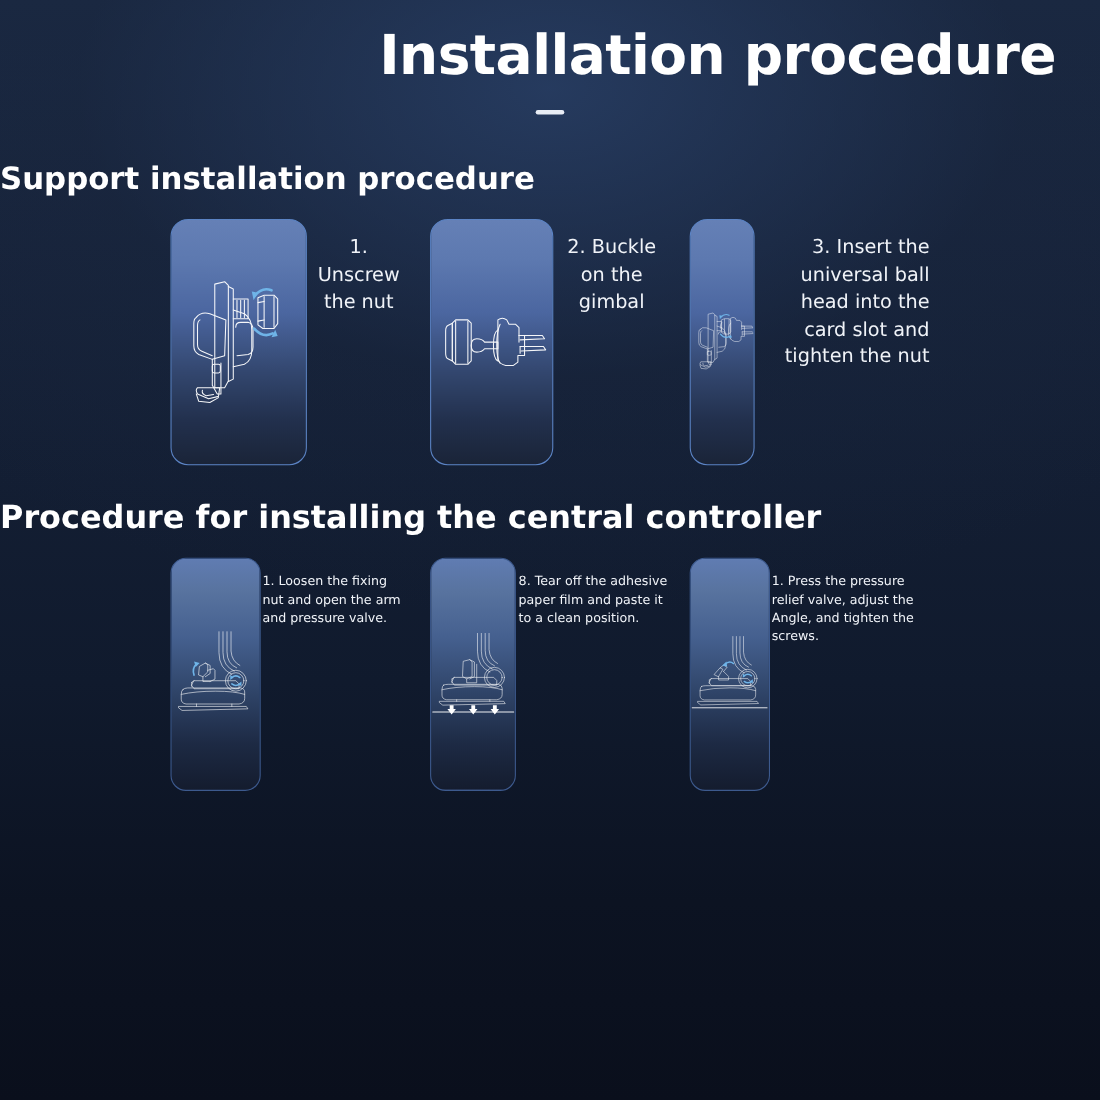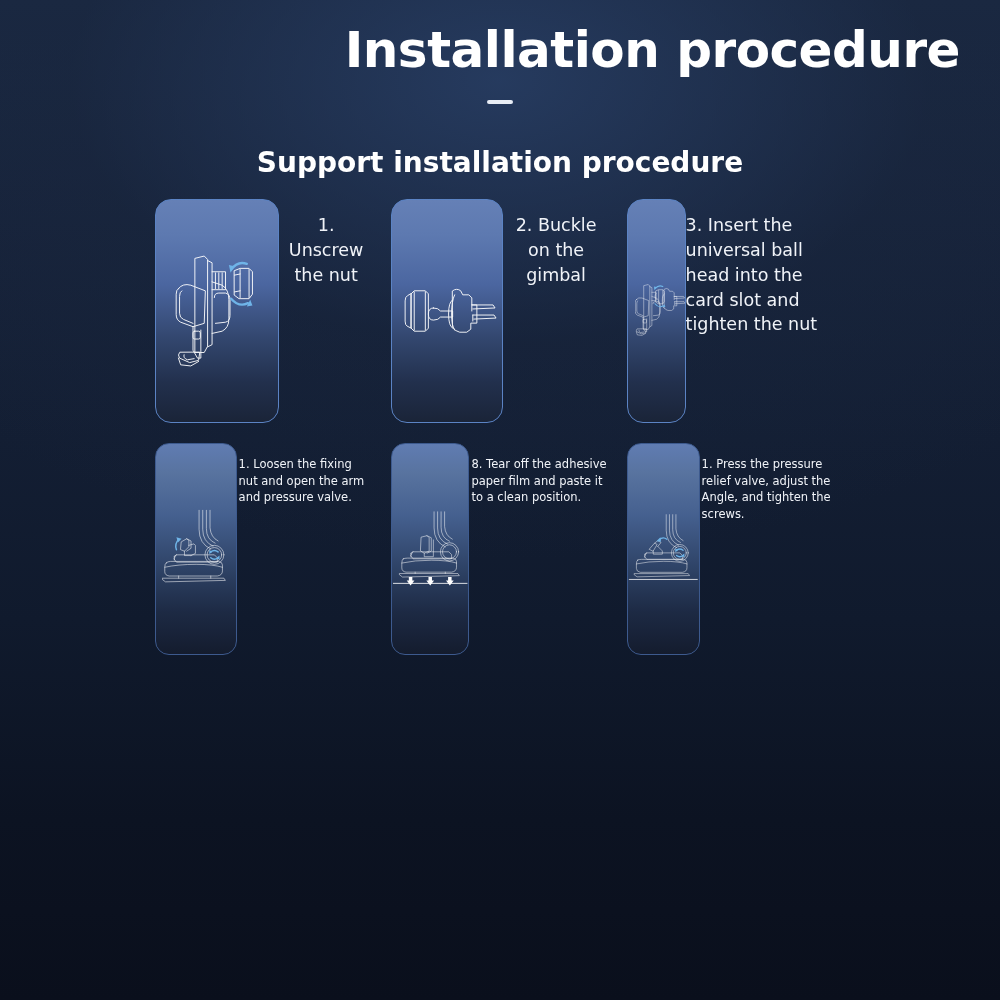--- a/index.html
+++ b/index.html
@@ -48,21 +48,21 @@
     height: 4px;
     background: #e8edf5;
     border-radius: 2px;
     margin: 22px auto 0 auto;
   }
   
   .section {
     width: 1000px;
   }
   .section-title {
-    text-align: center;
+    text-align: left;
     color: #ffffff;
     font-weight: 700;
     margin: 0;
   }
   .section-1 .section-title {
     font-size: 28px;
     padding-top: 42px;
   }
   .section-2 .section-title {
     font-size: 29px;
@@ -98,21 +98,21 @@
   }
   .card svg { display: block; width: 100%; height: 100%; }
   .caption {
     color: #f0f3f8;
     font-weight: 400;
   }
   .section-1 .caption {
     font-size: 17.5px;
     line-height: 1.42;
     margin-top: 14px;
-    text-align: left;
+    text-align: right;
   }
   .section-1 .card-col:nth-child(1) .caption,
   .section-1 .card-col:nth-child(2) .caption {
     text-align: center;
   }
   .section-2 .caption {
     font-size: 11.5px;
     line-height: 1.45;
     margin-top: 13px;
     text-align: left;
@@ -245,20 +245,21 @@
             </g>
           </svg>
         </div>
         <div class="caption">3. Insert the universal ball head into the card slot and tighten the nut</div>
       </div>
 
     </div>
   </div>
 
   <div class="section section-2">
+    <h2 class="section-title">Procedure for installing the central controller</h2>
 
     <div class="cards">
 
       <div class="card-col">
         <div class="card">
           <svg viewBox="0 0 218 212">
             <g fill="none" stroke="#ffffff" stroke-width="1.6" stroke-linejoin="round" stroke-linecap="round" opacity="0.92">
 
               <path d="M118 0 L118 52 Q118 92 150 106"></path>
               <path d="M128 0 L128 52 Q128 86 156 98"></path>

